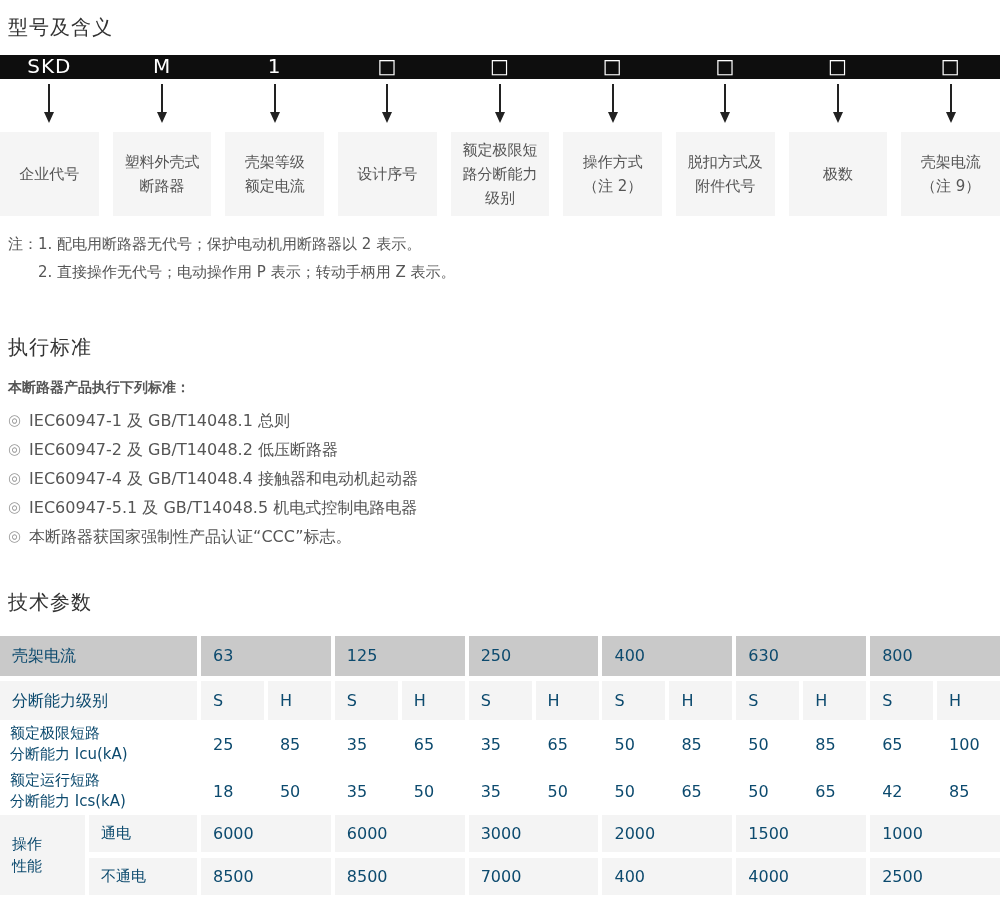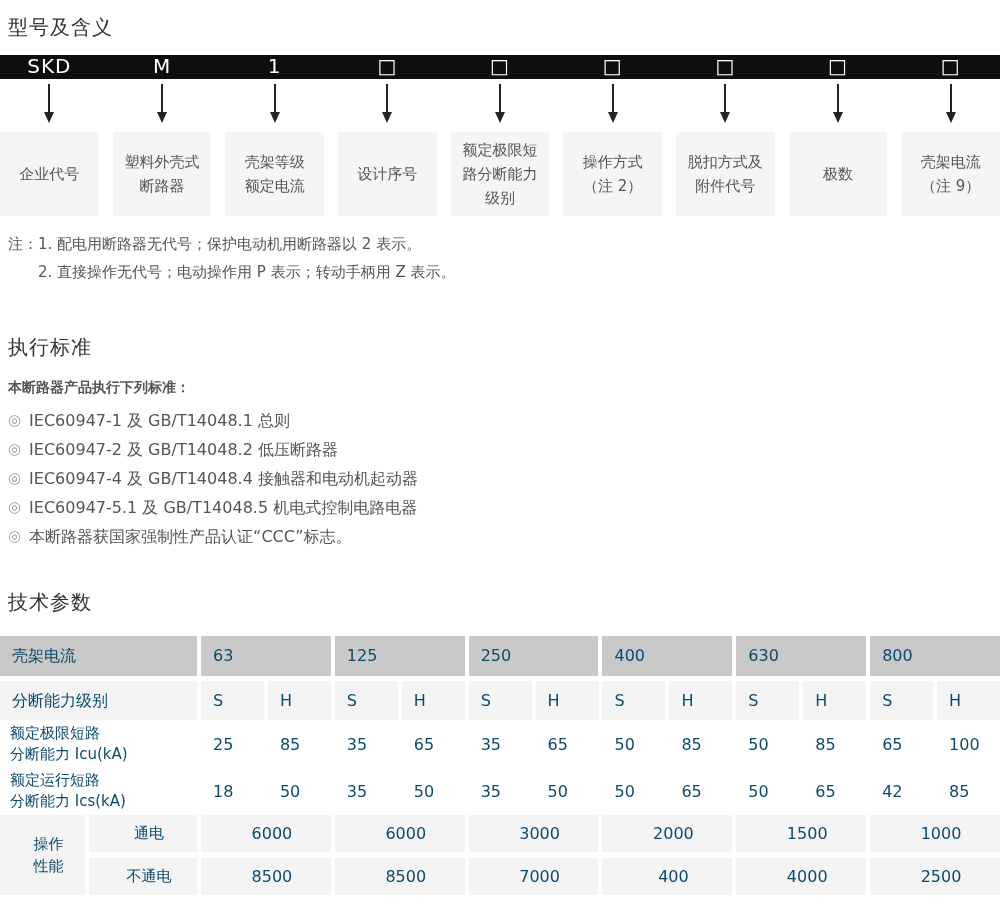--- a/index.html
+++ b/index.html
@@ -66,21 +66,21 @@
   .r-class .cell { background:#f4f4f4; line-height:39px; padding-left:12px; height:39px; }
   .r-white { background:#fff; }
   .r-white .c-label {
     display:flex; flex-direction:column; justify-content:center;
     padding-left:10px; font-size:15px; line-height:21px;
   }
   .r-white .c-half { display:flex; align-items:center; padding-left:12px; }
   .r-icu { height:48px; }
   .r-ics { height:46px; }
 
-  .op-section { display:flex; gap:4px; margin-top:1px;text-align:center; }
+  .op-section { display:flex; gap:4px; margin-top:1px; }
   .op-left {
     width:85px; background:#f4f4f4; display:flex; flex-direction:column;
     justify-content:center; padding-left:12px; font-size:15px; line-height:22px;
   }
   .op-right { flex:1; }
   .op-row { display:flex; gap:4px; height:37px; }
   .op-row + .op-row { margin-top:6px; }
   .op-sub { width:108px; background:#f4f4f4; line-height:37px; padding-left:12px; font-size:15px; }
   .op-val { flex:1; background:#f4f4f4; line-height:37px; padding-left:12px; }
 </style>

